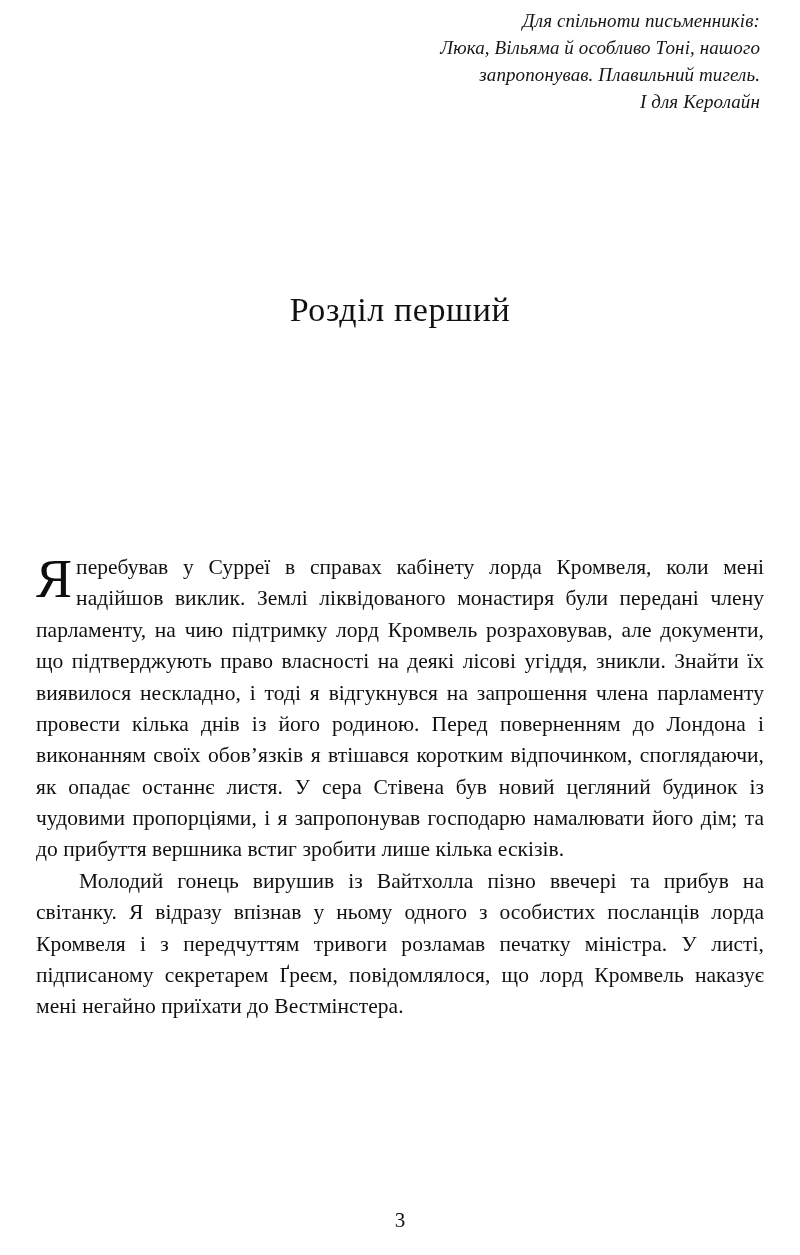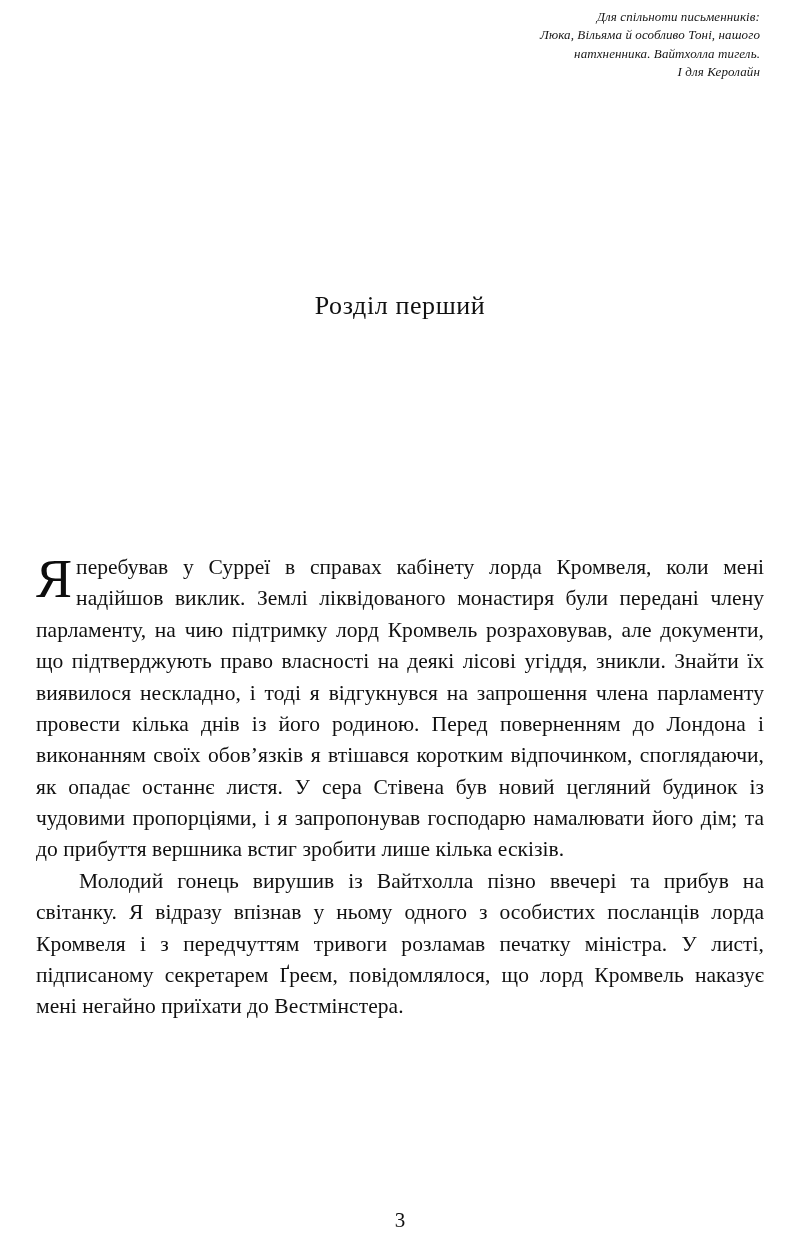--- a/index.html
+++ b/index.html
@@ -24,38 +24,38 @@
   }
 
   
   .dedication {
     position: absolute;
     top: 8px;
     right: 40px;
     width: 430px;
     text-align: right;
     font-style: italic;
-    font-size: 13px;
+    font-size: 19px;
     line-height: 1.42;
     color: #151515;
     letter-spacing: 0.1px;
   }
   .dedication .ded-line {
     display: block;
     white-space: nowrap;
   }
 
   
   .chapter-title {
     position: absolute;
     top: 290px;
     left: 0;
     width: 800px;
     text-align: center;
-    font-size: 26px;
+    font-size: 34px;
     line-height: 1.2;
     letter-spacing: 0.6px;
     color: #111111;
     font-weight: 400;
   }
 
   
   .body-text {
     position: absolute;
     top: 552px;
@@ -100,21 +100,21 @@
   }
 </style>
 </head>
 <body>
 
 <div class="page">
 
   <div class="dedication">
     <span class="ded-line">Для спільноти письменників:</span>
     <span class="ded-line">Люка, Вільяма й особливо Тоні, нашого</span>
-    <span class="ded-line">натхненника. Вайтхолла тигель.</span>
+    <span class="ded-line">запропонував. Плавильний тигель.</span>
     <span class="ded-line">І для Керолайн</span>
   </div>
 
   <div class="chapter-title">Розділ перший</div>
 
   <div class="body-text">
     <p class="first"><span class="dropcap">Я</span><span>перебував у Сурреї в справах кабінету лорда Кромвеля, коли мені надійшов виклик. Землі ліквідованого монастиря були передані члену парламенту, на чию підтримку лорд Кромвель розраховував, але документи, що підтверджують право власності на деякі лісові угіддя, зникли. Знайти їх виявилося нескладно, і тоді я відгукнувся на запрошення члена парламенту провести кілька днів із його родиною. Перед поверненням до Лондона і виконанням своїх обов’язків я втішався коротким відпочинком, споглядаючи, як опадає останнє листя. У сера Стівена був новий цегляний будинок із чудовими пропорціями, і я запропонував господарю намалювати його дім; та до прибуття вершника встиг зробити лише кілька ескізів.</span></p>
     <p class="indent">Молодий гонець вирушив із Вайтхолла пізно ввечері та прибув на світанку. Я відразу впізнав у ньому одного з особистих посланців лорда Кромвеля і з передчуттям тривоги розламав печатку міністра. У листі, підписаному секретарем Ґреєм, повідомлялося, що лорд Кромвель наказує мені негайно приїхати до Вестмінстера.</p>
   </div>
 

